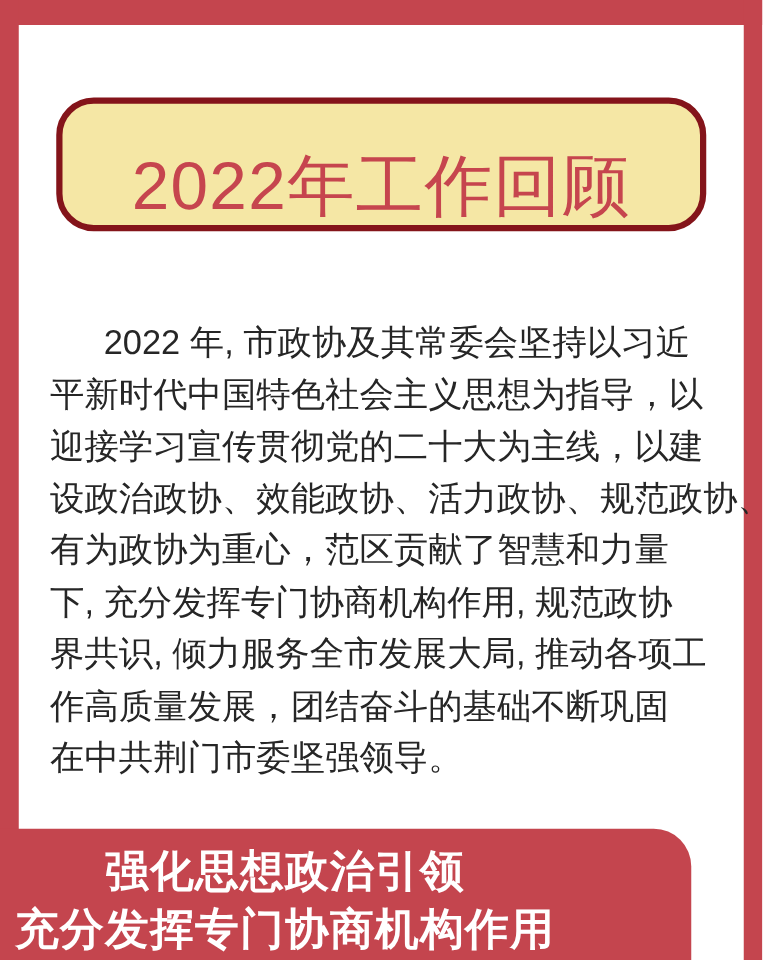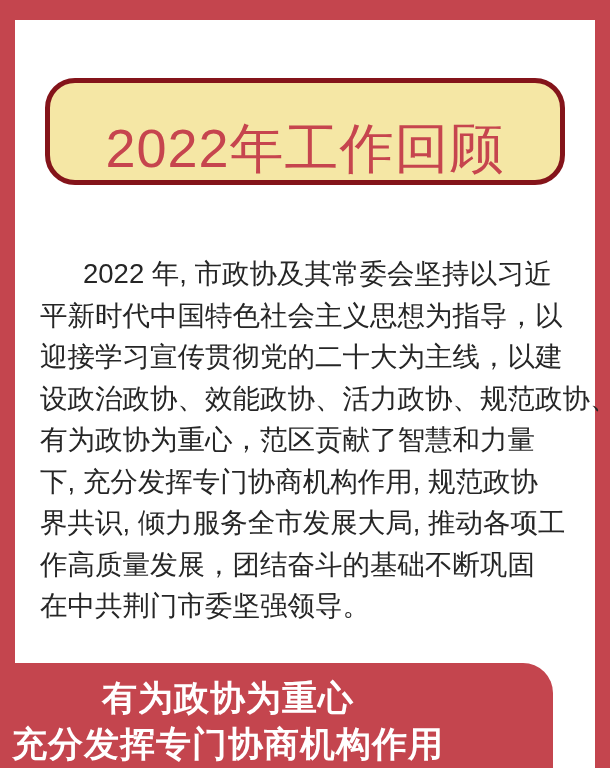--- a/index.html
+++ b/index.html
@@ -110,18 +110,18 @@
     <div class="line">设政治政协、效能政协、活力政协、规范政协、</div>
     <div class="line">有为政协为重心，范区贡献了智慧和力量</div>
     <div class="line">下, 充分发挥专门协商机构作用, 规范政协</div>
     <div class="line">界共识, 倾力服务全市发展大局, 推动各项工</div>
     <div class="line">作高质量发展，团结奋斗的基础不断巩固</div>
     <div class="line">在中共荆门市委坚强领导。</div>
   </div>
 
   <div class="bottom-banner">
     <div class="banner-lines">
-      <div>有为政协为重心</div>
+      <div>强化思想政治引领</div>
       <div>充分发挥专门协商机构作用</div>
     </div>
   </div>
 
 </div>
 
 </body></html>

